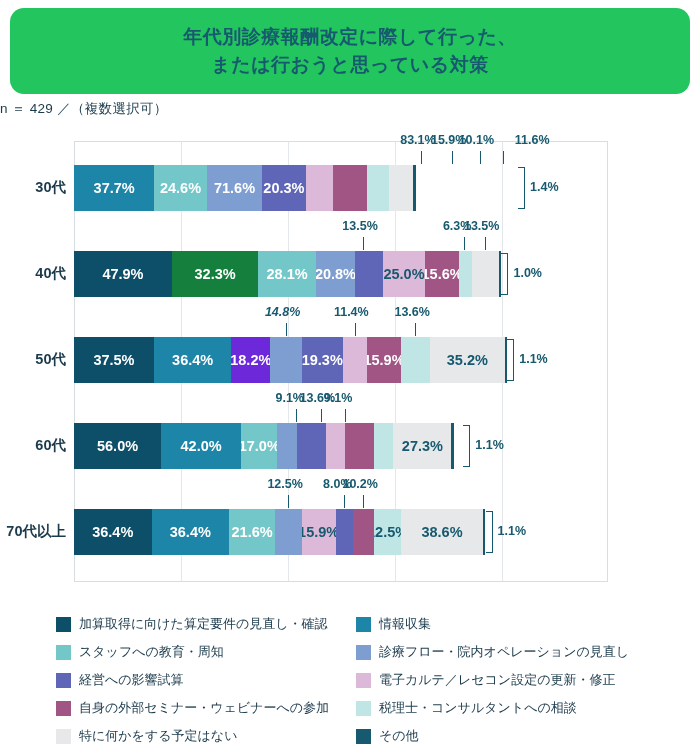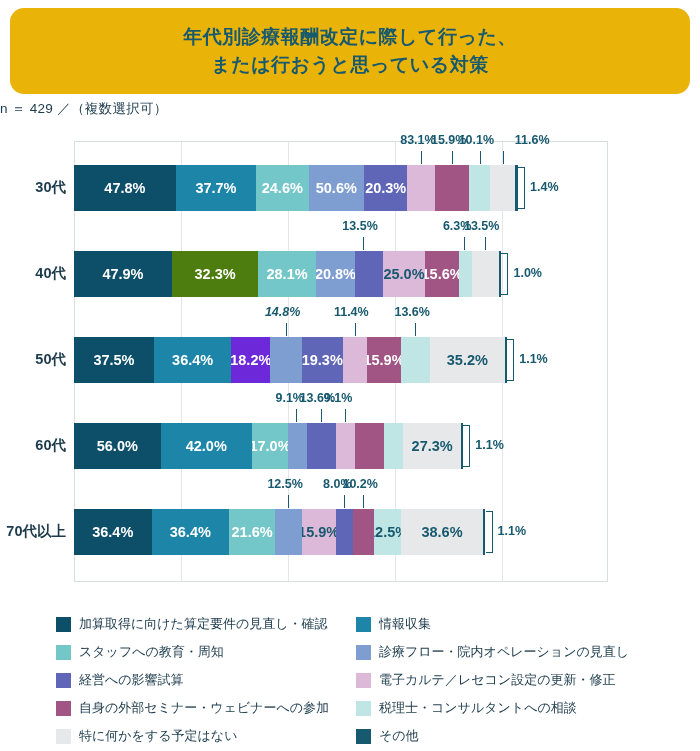--- a/index.html
+++ b/index.html
@@ -20,21 +20,21 @@
     height: 751px;
   }
 
   
   .title-band {
     position: absolute;
     left: 10px;
     top: 8px;
     width: 680px;
     height: 86px;
-    background: #eab308;
+    background: #22c55e;
     border-radius: 14px;
     display: flex;
     align-items: center;
     justify-content: center;
   }
   .title-text {
     text-align: center;
     color: #17596e;
     font-size: 19px;
     font-weight: bold;
@@ -173,45 +173,44 @@
   <div class="plot">
     <div class="gridline" style="left:106px;"></div>
     <div class="gridline" style="left:213px;"></div>
     <div class="gridline" style="left:320px;"></div>
     <div class="gridline" style="left:427px;"></div>
   </div>
 
   <div id="rows-layer">
       <div class="ylabel" style="position: absolute; left: -2px; width: 68px; top: 178px;">30代</div>
       <div class="bar" style="position: absolute; left: 74px; top: 165px; width: 444.105px;">
-        <div class="seg" style="width: 101.814px; background: rgb(13, 79, 105);">47.8%</div>
         <div class="seg" style="width: 80.301px; background: rgb(29, 133, 168);">37.7%</div>
         <div class="seg" style="width: 52.398px; background: rgb(116, 199, 201);">24.6%</div>
-        <div class="seg" style="width: 55.593px; background: rgb(126, 157, 208);">50.6%</div>
+        <div class="seg" style="width: 55.593px; background: rgb(126, 157, 208);">71.6%</div>
         <div class="seg" style="width: 43.239px; background: rgb(95, 102, 184);">20.3%</div>
         <div class="seg no-label" style="width: 27.69px; background: rgb(220, 184, 217);"></div>
         <div class="seg no-label" style="width: 33.867px; background: rgb(160, 85, 132);"></div>
         <div class="seg no-label" style="width: 21.513px; background: rgb(191, 230, 228);"></div>
         <div class="seg no-label" style="width: 24.708px; background: rgb(230, 232, 234);"></div>
         <div class="seg no-label" style="width: 2.982px; background: rgb(23, 89, 110);"></div>
       </div>
       <div class="leader" style="left: 421.19px; top: 151px; height: 13px;"></div>
       <div class="callout" style="left: 400.19px; top: 133px;">83.1%</div>
       <div class="leader" style="left: 451.968px; top: 151px; height: 13px;"></div>
       <div class="callout" style="left: 430.968px; top: 133px;">15.9%</div>
       <div class="leader" style="left: 479.659px; top: 151px; height: 13px;"></div>
       <div class="callout" style="left: 458.659px; top: 133px;">10.1%</div>
       <div class="leader" style="left: 502.769px; top: 151px; height: 13px;"></div>
       <div class="callout" style="left: 481.769px; top: 133px; padding-left: 33px;">11.6%</div>
       <div class="bracket" style="left: 518.105px; top: 167px; height: 42px;"></div>
       <div class="right-label" style="left: 530.105px; top: 180px;">1.4%</div>
       <div class="ylabel" style="position: absolute; left: -2px; width: 68px; top: 264px;">40代</div>
       <div class="bar" style="position: absolute; left: 74px; top: 251px; width: 427.491px;">
         <div class="seg" style="width: 102.027px; background: rgb(13, 79, 105);">47.9%</div>
-        <div class="seg" style="width: 90px; background: #4d7c0f;">32.3%</div>
+        <div class="seg" style="width: 90px; background: #15803d;">32.3%</div>
         <div class="seg" style="width: 59.853px; background: rgb(116, 199, 201);">28.1%</div>
         <div class="seg" style="width: 41px; background: rgb(126, 157, 208);">20.8%</div>
         <div class="seg no-label" style="width: 28.755px; background: rgb(95, 102, 184);"></div>
         <div class="seg dark-label" style="width: 44.304px; background: rgb(220, 184, 217);">25.0%</div>
         <div class="seg" style="width: 35.145px; background: rgb(160, 85, 132);">15.6%</div>
         <div class="seg no-label" style="width: 13.419px; background: rgb(191, 230, 228);"></div>
         <div class="seg no-label" style="width: 28.755px; background: rgb(230, 232, 234);"></div>
         <div class="seg no-label" style="width: 2.13px; background: rgb(23, 89, 110);"></div>
       </div>
       <div class="leader" style="left: 363.36px; top: 237px; height: 13px;"></div>
@@ -239,21 +238,21 @@
       <div class="callout" style="left: 264.935px; top: 305px; font-style: italic;">14.8%</div>
       <div class="leader" style="left: 354.947px; top: 323px; height: 13px;"></div>
       <div class="callout" style="left: 333.947px; top: 305px;">11.4%</div>
       <div class="leader" style="left: 415.439px; top: 323px; height: 13px;"></div>
       <div class="callout" style="left: 394.439px; top: 305px;">13.6%</div>
       <div class="bracket" style="left: 507.242px; top: 339px; height: 42px;"></div>
       <div class="right-label" style="left: 519.242px; top: 352px;">1.1%</div>
       <div class="ylabel" style="position: absolute; left: -2px; width: 68px; top: 436px;">60代</div>
       <div class="bar" style="position: absolute; left: 74px; top: 423px; width: 389.364px;">
         <div class="seg" style="width: 87.117px; background: rgb(13, 79, 105);">56.0%</div>
-        <div class="seg" style="width: 92px; background: rgb(29, 133, 168);">42.0%</div>
+        <div class="seg" style="width: 80px; background: rgb(29, 133, 168);">42.0%</div>
         <div class="seg" style="width: 36.21px; background: rgb(116, 199, 201);">17.0%</div>
         <div class="seg no-label" style="width: 19.383px; background: rgb(126, 157, 208);"></div>
         <div class="seg no-label" style="width: 28.968px; background: rgb(95, 102, 184);"></div>
         <div class="seg no-label" style="width: 19.383px; background: rgb(220, 184, 217);"></div>
         <div class="seg no-label" style="width: 28.968px; background: rgb(160, 85, 132);"></div>
         <div class="seg no-label" style="width: 19.383px; background: rgb(191, 230, 228);"></div>
         <div class="seg dark-label" style="width: 58.149px; background: rgb(230, 232, 234);">27.3%</div>
         <div class="seg no-label" style="width: 2.343px; background: rgb(23, 89, 110);"></div>
       </div>
       <div class="leader" style="left: 296.478px; top: 409px; height: 13px;"></div>

